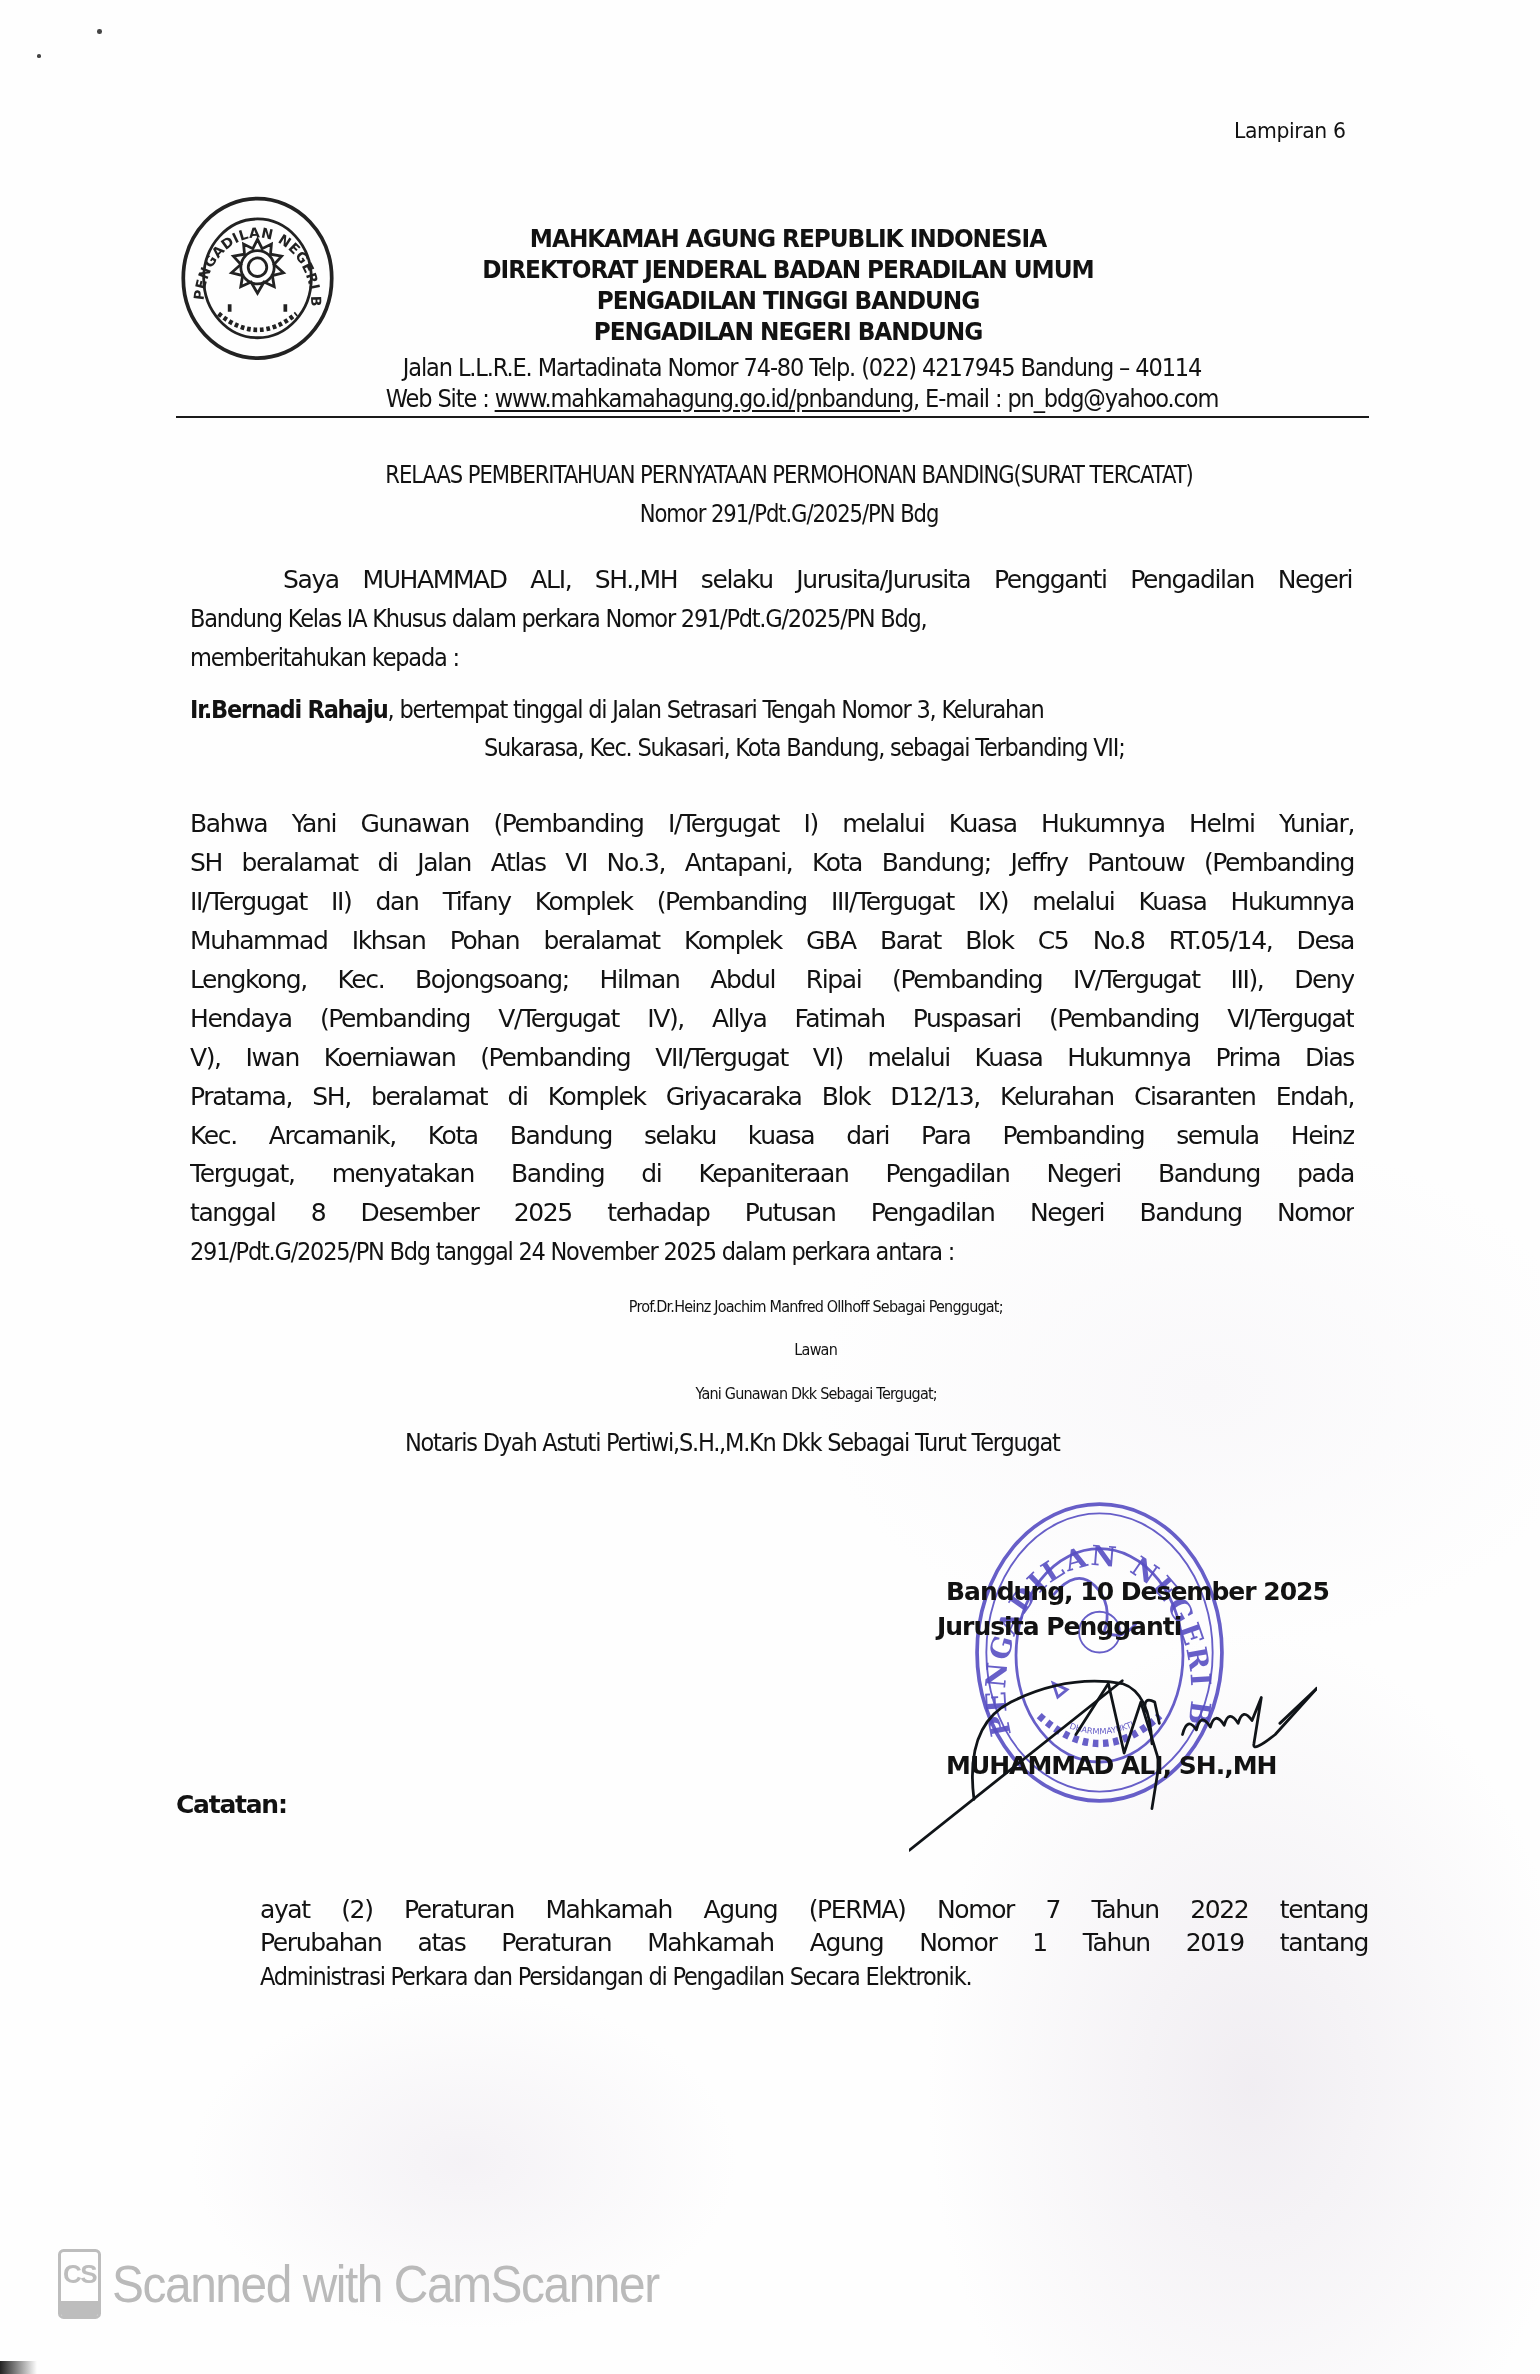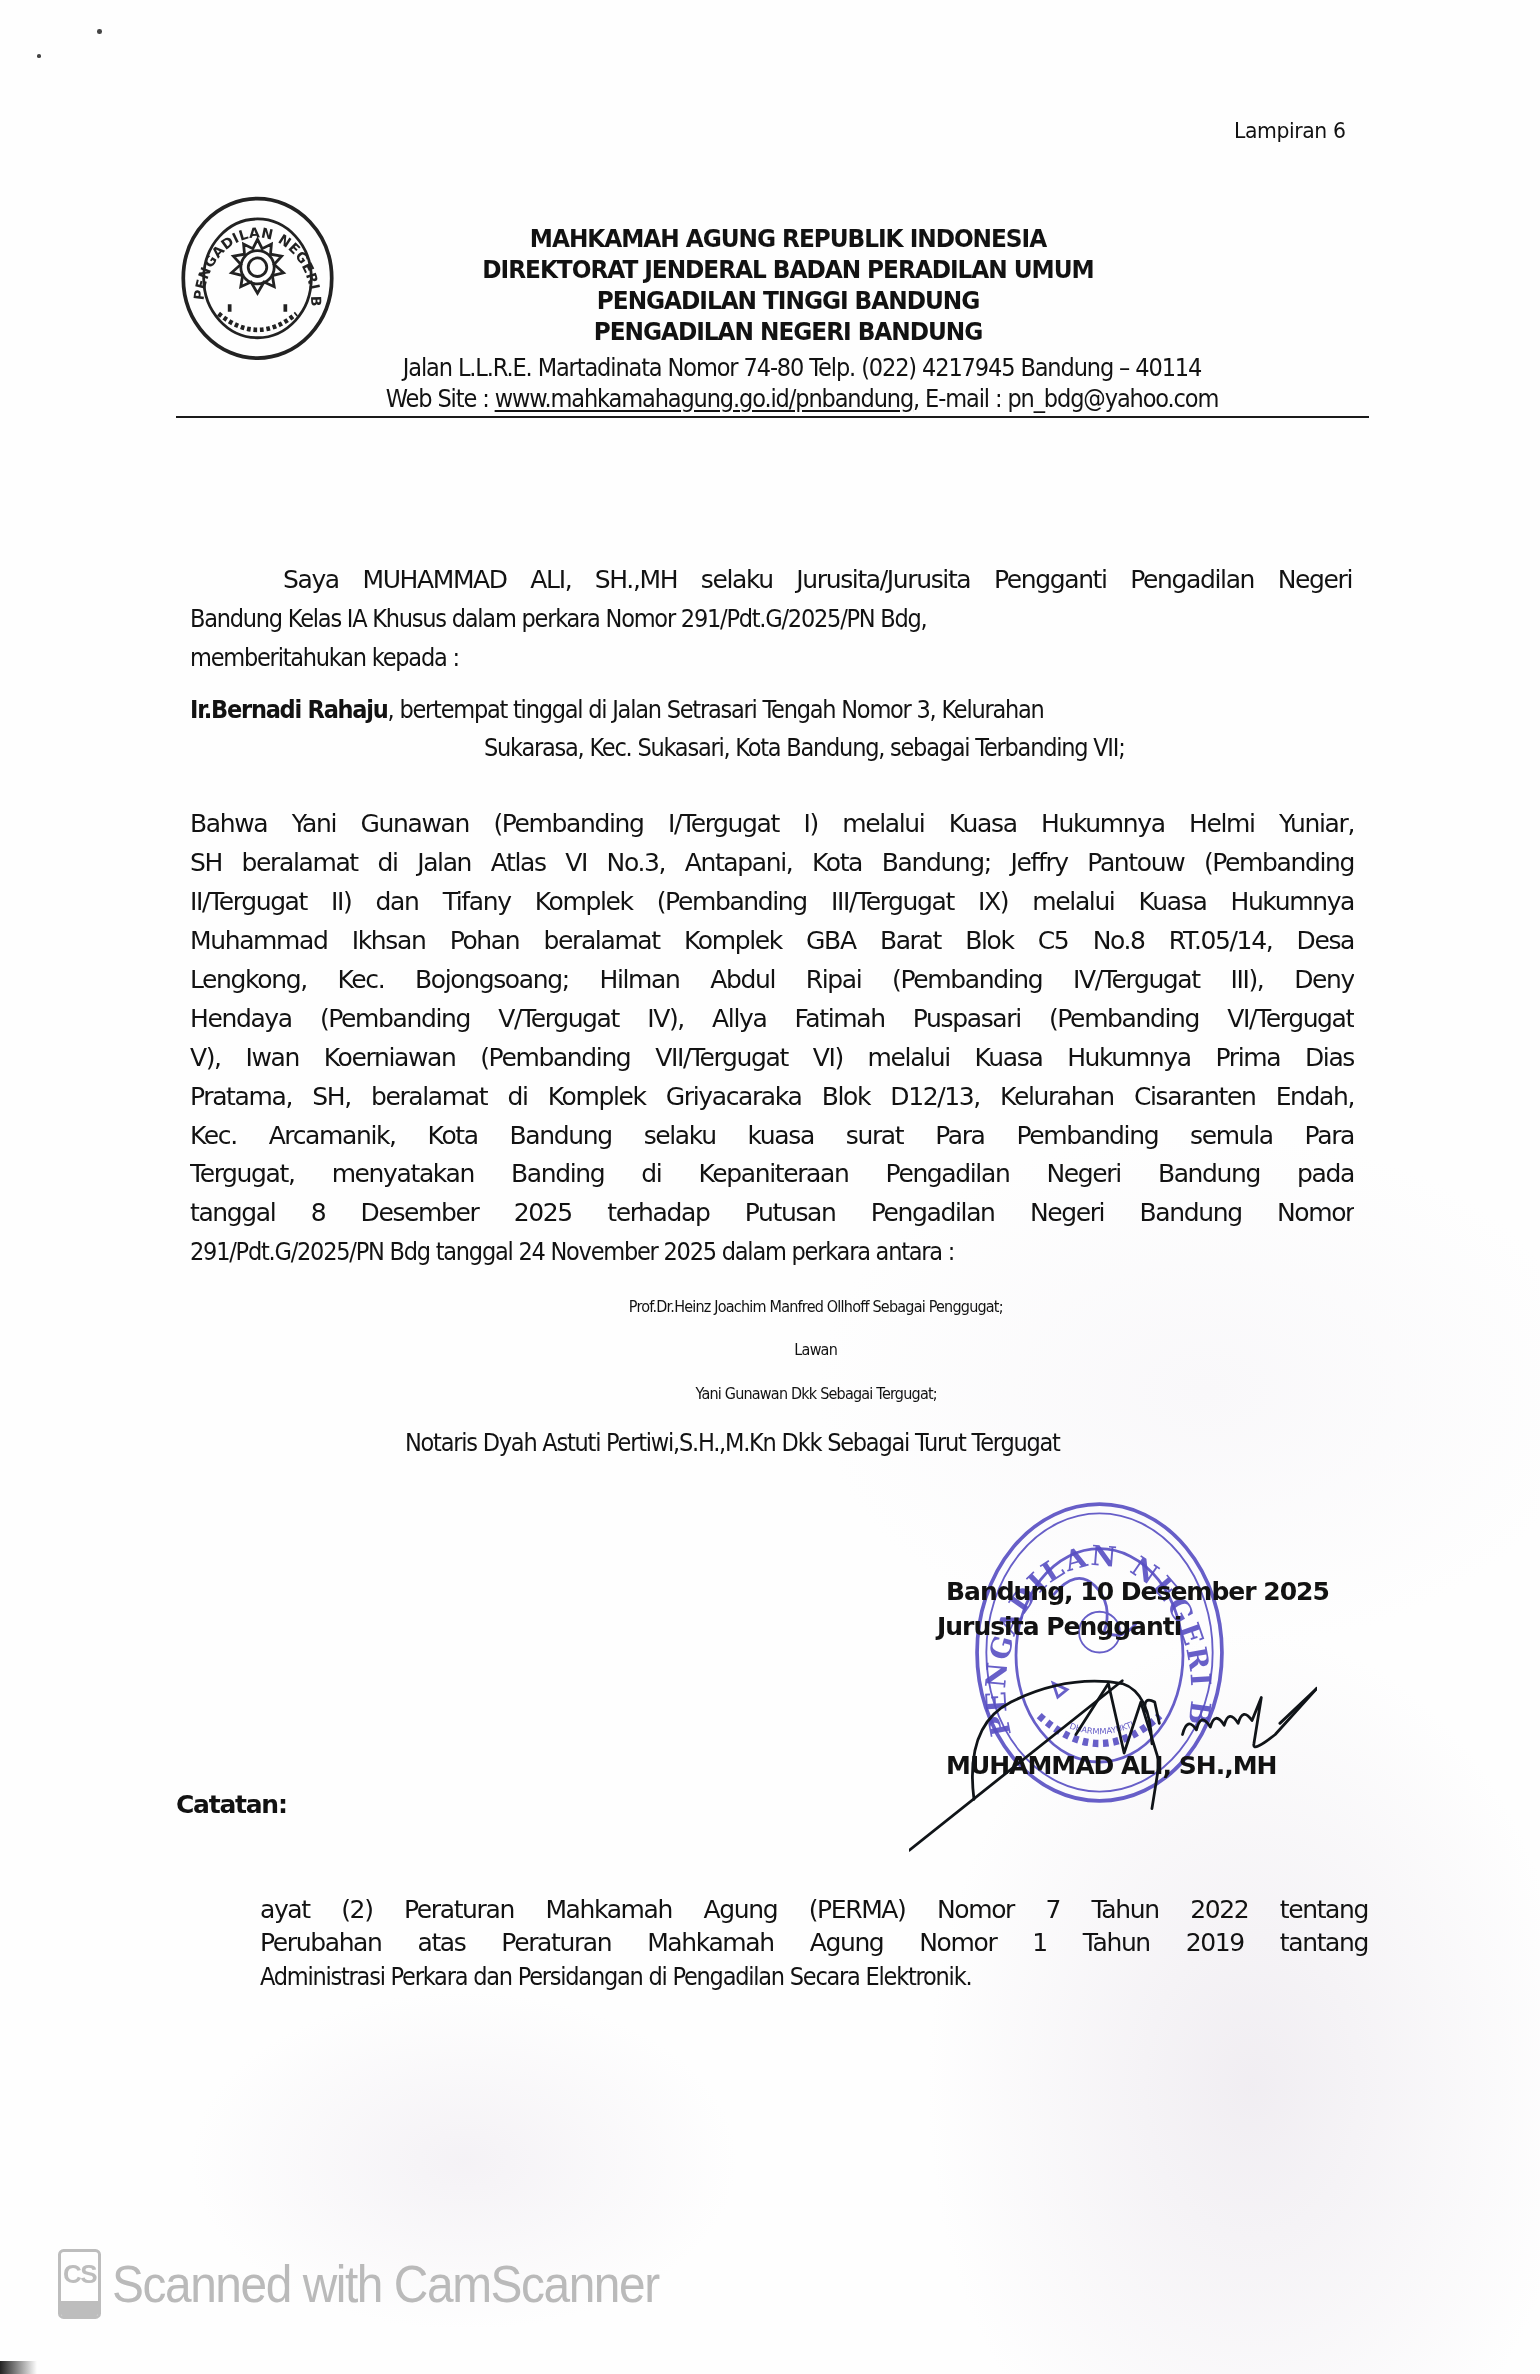--- a/index.html
+++ b/index.html
@@ -191,39 +191,43 @@
     <div>PENGADILAN NEGERI BANDUNG</div>
   </div>
   <div class="abs address">
     <div>Jalan L.L.R.E. Martadinata Nomor 74-80 Telp. (022) 4217945 Bandung – 40114</div>
     <div>
       <span>Web Site : </span><u>www.mahkamahagung.go.id/pnbandung</u><span>, E-mail : </span><span>pn_bdg@yahoo.com</span>
     </div>
   </div>
   <div class="abs kop-rule-thin"></div>
 
+  <div class="abs title-block">
+    <div>RELAAS PEMBERITAHUAN PERNYATAAN PERMOHONAN BANDING(SURAT TERCATAT)</div>
+    <div>Nomor 291/Pdt.G/2025/PN Bdg</div>
+  </div>
 
   <div class="just" style="left:283px;top:565px;width:1069px;">Saya MUHAMMAD ALI, SH.,MH selaku Jurusita/Jurusita Pengganti Pengadilan Negeri</div>
   <div class="line" style="left:190px;top:604px;transform:scaleX(0.9);">Bandung Kelas IA Khusus dalam perkara Nomor 291/Pdt.G/2025/PN Bdg,</div>
   <div class="line" style="left:190px;top:643px;transform:scaleX(0.9);">memberitahukan kepada :</div>
 
   <div class="line" style="left:190px;top:695px;transform:scaleX(0.9);">
     <b class="bold">Ir.Bernadi Rahaju</b><span>, bertempat tinggal di Jalan Setrasari Tengah Nomor 3, Kelurahan</span>
   </div>
   <div class="line" style="left:484px;top:733px;transform:scaleX(0.9);">Sukarasa, Kec. Sukasari, Kota Bandung, sebagai Terbanding VII;</div>
 
   <div class="just" style="left:190px;top:809px;width:1164px;">Bahwa Yani Gunawan (Pembanding I/Tergugat I) melalui Kuasa Hukumnya Helmi Yuniar,</div>
   <div class="just" style="left:190px;top:848px;width:1164px;">SH beralamat di Jalan Atlas VI No.3, Antapani, Kota Bandung;  Jeffry Pantouw (Pembanding</div>
   <div class="just" style="left:190px;top:887px;width:1164px;">II/Tergugat II) dan Tifany Komplek (Pembanding III/Tergugat IX) melalui Kuasa Hukumnya</div>
   <div class="just" style="left:190px;top:926px;width:1164px;">Muhammad Ikhsan Pohan beralamat Komplek GBA Barat Blok C5 No.8 RT.05/14, Desa</div>
   <div class="just" style="left:190px;top:1004px;width:1164px;">Hendaya (Pembanding V/Tergugat IV), Allya Fatimah Puspasari (Pembanding VI/Tergugat</div>
   <div class="just" style="left:190px;top:965px;width:1164px;">Lengkong, Kec. Bojongsoang; Hilman Abdul Ripai (Pembanding IV/Tergugat III), Deny</div>
   <div class="just" style="left:190px;top:1043px;width:1164px;">V), Iwan Koerniawan (Pembanding VII/Tergugat VI) melalui Kuasa Hukumnya Prima Dias</div>
   <div class="just" style="left:190px;top:1082px;width:1164px;">Pratama, SH, beralamat di Komplek Griyacaraka Blok D12/13, Kelurahan Cisaranten Endah,</div>
-  <div class="just" style="left:190px;top:1121px;width:1164px;">Kec. Arcamanik, Kota Bandung selaku kuasa surat Para Pembanding semula Para</div>
+  <div class="just" style="left:190px;top:1121px;width:1164px;">Kec. Arcamanik, Kota Bandung selaku kuasa dari Para Pembanding semula Heinz</div>
   <div class="just" style="left:190px;top:1159px;width:1164px;">Tergugat,  menyatakan Banding di Kepaniteraan Pengadilan Negeri Bandung  pada</div>
   <div class="just" style="left:190px;top:1198px;width:1164px;">tanggal 8 Desember 2025 terhadap Putusan Pengadilan Negeri Bandung  Nomor</div>
   <div class="line" style="left:190px;top:1237px;transform:scaleX(0.9);">291/Pdt.G/2025/PN Bdg tanggal 24 November 2025 dalam perkara antara :</div>
 
   <div class="center-line" style="top:1297px;"><span style="display:inline-block;transform:scaleX(0.9);">Prof.Dr.Heinz Joachim Manfred Ollhoff Sebagai  Penggugat;</span></div>
   <div class="center-line" style="top:1340px;"><span style="display:inline-block;transform:scaleX(0.9);">Lawan</span></div>
   <div class="center-line" style="top:1384px;"><span style="display:inline-block;transform:scaleX(0.9);">Yani Gunawan Dkk Sebagai  Tergugat;</span></div>
   <div class="line" style="left:405px;top:1428px;transform:scaleX(0.9);">Notaris Dyah Astuti Pertiwi,S.H.,M.Kn Dkk Sebagai  Turut Tergugat</div>
 
   <svg class="abs stamp" viewBox="0 0 290 345">

